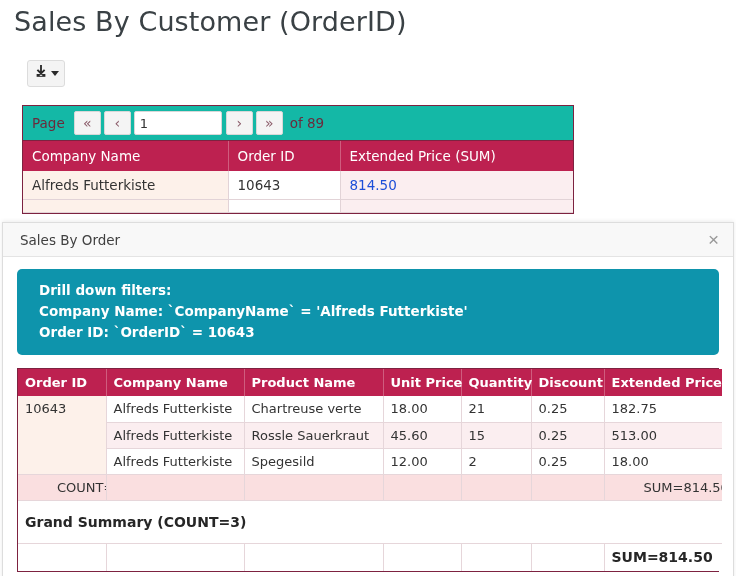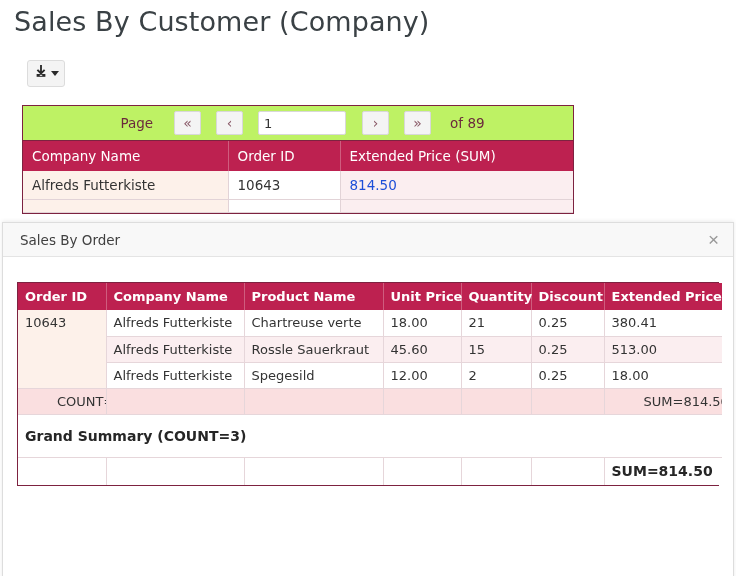--- a/index.html
+++ b/index.html
@@ -62,28 +62,27 @@
     position: absolute;
     left: 22px;
     top: 105px;
     width: 552px;
     border: 1px solid #7d2240;
     box-sizing: border-box;
     background: #ffffff;
   }
   .pager-bar {
     height: 35px;
-    background: #bef264;
+    background: #14b8a6;
     border-bottom: 1px solid #7d2240;
     display: flex;
     align-items: center;
     padding-left: 9px;
     box-sizing: border-box;
-    gap: 12px;
-    justify-content: center;
+    gap: 0px;
   }
   .pager-label {
     font-size: 13.5px;
     color: #6b2a3c;
     margin-right: 9px;
   }
   .pg-btn {
     width: 27px;
     height: 24px;
     background: #f4f4f4;
@@ -272,21 +271,21 @@
     color: #262626;
     border-bottom: none;
     height: 28px;
   }
 </style>
 </head>
 <body>
 
 <div id="root">
 
-  <div class="page-title">Sales By Customer (Company)</div>
+  <div class="page-title">Sales By Customer (OrderID)</div>
 
   <div class="export-btn">
     <span class="dl-icon">
       <svg width="14" height="14" viewBox="0 0 16 16">
         <path d="M8 1 L8 8 M4.6 6.2 L8 9.6 L11.4 6.2" stroke="#2a2a2a" stroke-width="2.1" fill="none" stroke-linecap="square"></path>
         <rect x="3" y="10.3" width="10" height="3.2" fill="#2a2a2a"></rect>
         <rect x="6.6" y="11.2" width="2.8" height="1.2" fill="#f4f4f4"></rect>
       </svg>
     </span>
     <span class="caret-down"></span>
@@ -334,20 +333,25 @@
 
   <div class="modal">
 
     <div class="modal-header">
       <span class="modal-title">Sales By Order</span>
       <span class="modal-close">×</span>
     </div>
 
     <div class="modal-body">
 
+      <div class="alert-teal">
+        <div>Drill down filters:</div>
+        <div>Company Name: `CompanyName` = 'Alfreds Futterkiste'</div>
+        <div>Order ID: `OrderID` = 10643</div>
+      </div>
 
 
       <div class="detail-wrap">
         <table class="detail">
           <colgroup>
             <col style="width:88px">
               <col style="width:138px">
               <col style="width:139px">
             <col style="width:78px">
               <col style="width:70px">
@@ -366,21 +370,21 @@
             </tr>
           </thead>
           <tbody>
             <tr class="r-white">
               <td class="orderid-cell" rowspan="3">10643</td>
               <td>Alfreds Futterkiste</td>
               <td>Chartreuse verte</td>
               <td>18.00</td>
               <td>21</td>
               <td>0.25</td>
-              <td>380.41</td>
+              <td>182.75</td>
             </tr>
             <tr class="r-pink">
               <td>Alfreds Futterkiste</td>
               <td>Rossle Sauerkraut</td>
               <td>45.60</td>
               <td>15</td>
               <td>0.25</td>
               <td>513.00</td>
             </tr>
             <tr class="r-white">

